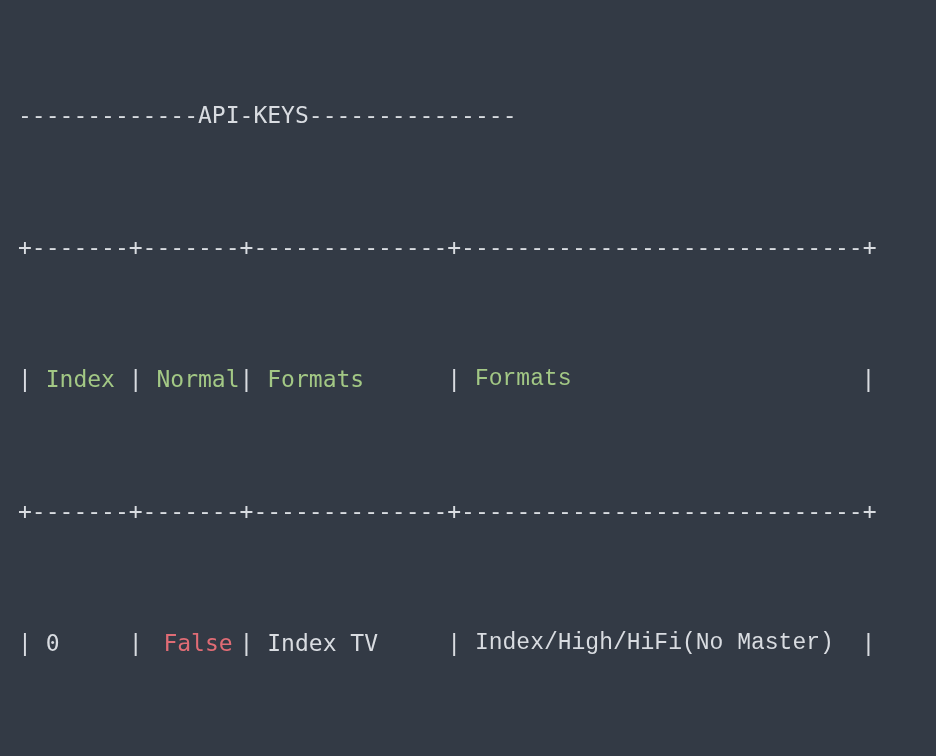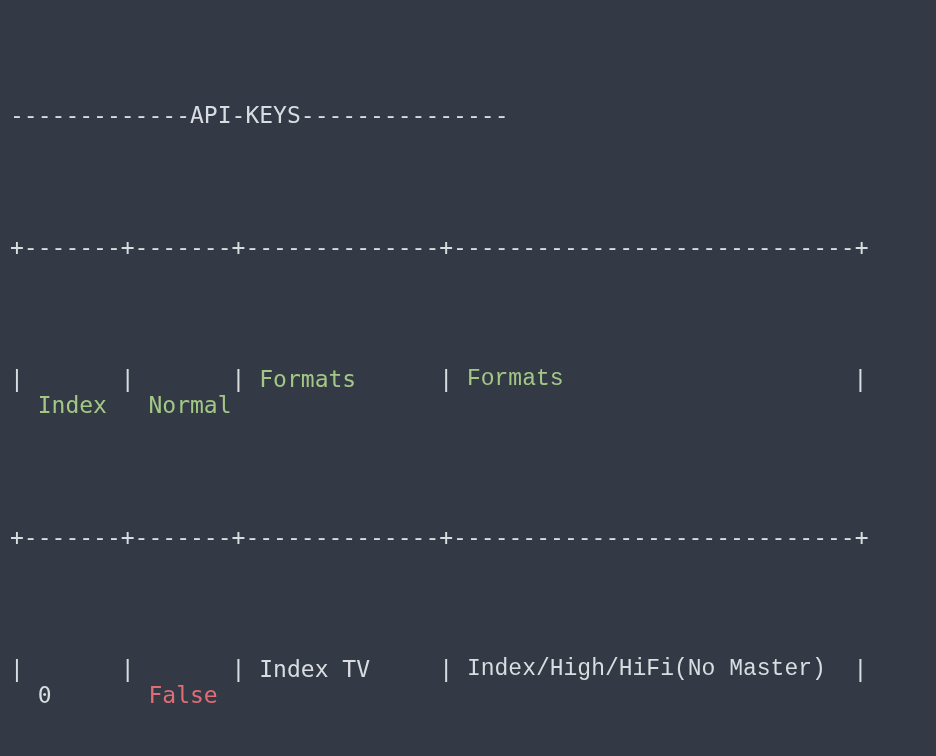--- a/index.html
+++ b/index.html
@@ -4,29 +4,29 @@
 <style>
   * { margin:0; padding:0; box-sizing:border-box; }
   html,body { width:936px; height:756px; }
   body { background:var(--background,#333a45); overflow:hidden; }
   .terminal {
     width:936px; height:756px;
     font-family:"DejaVu Sans Mono", monospace;
     font-size:23px;
     line-height:33px;
     color:var(--foreground,#d9dce1);
-    padding-left:10px;
+    padding-left:18px;
     white-space:pre;
     border-radius:30px;
   }
   .line { white-space:pre; }
   .green  { color:var(--green,#a3c885); }
-  .red    { color:var(--red,#e06c75); }
+  .red    { color:var(--red,#e06c75);text-align:center; }
   .cell { display:inline-block; padding-left:1ch; white-space:pre; vertical-align:top; }
-  .w7   { width:7ch;margin-top:26px; }
+  .w7   { width:7ch; }
   .w14  { width:14ch; }
   .w29  { width:29ch;font-family:Liberation Mono, monospace; }
 </style>
 </head>
 <body>
 
 <div class="terminal">
 
   <div class="line">-------------API-KEYS---------------</div>
 

